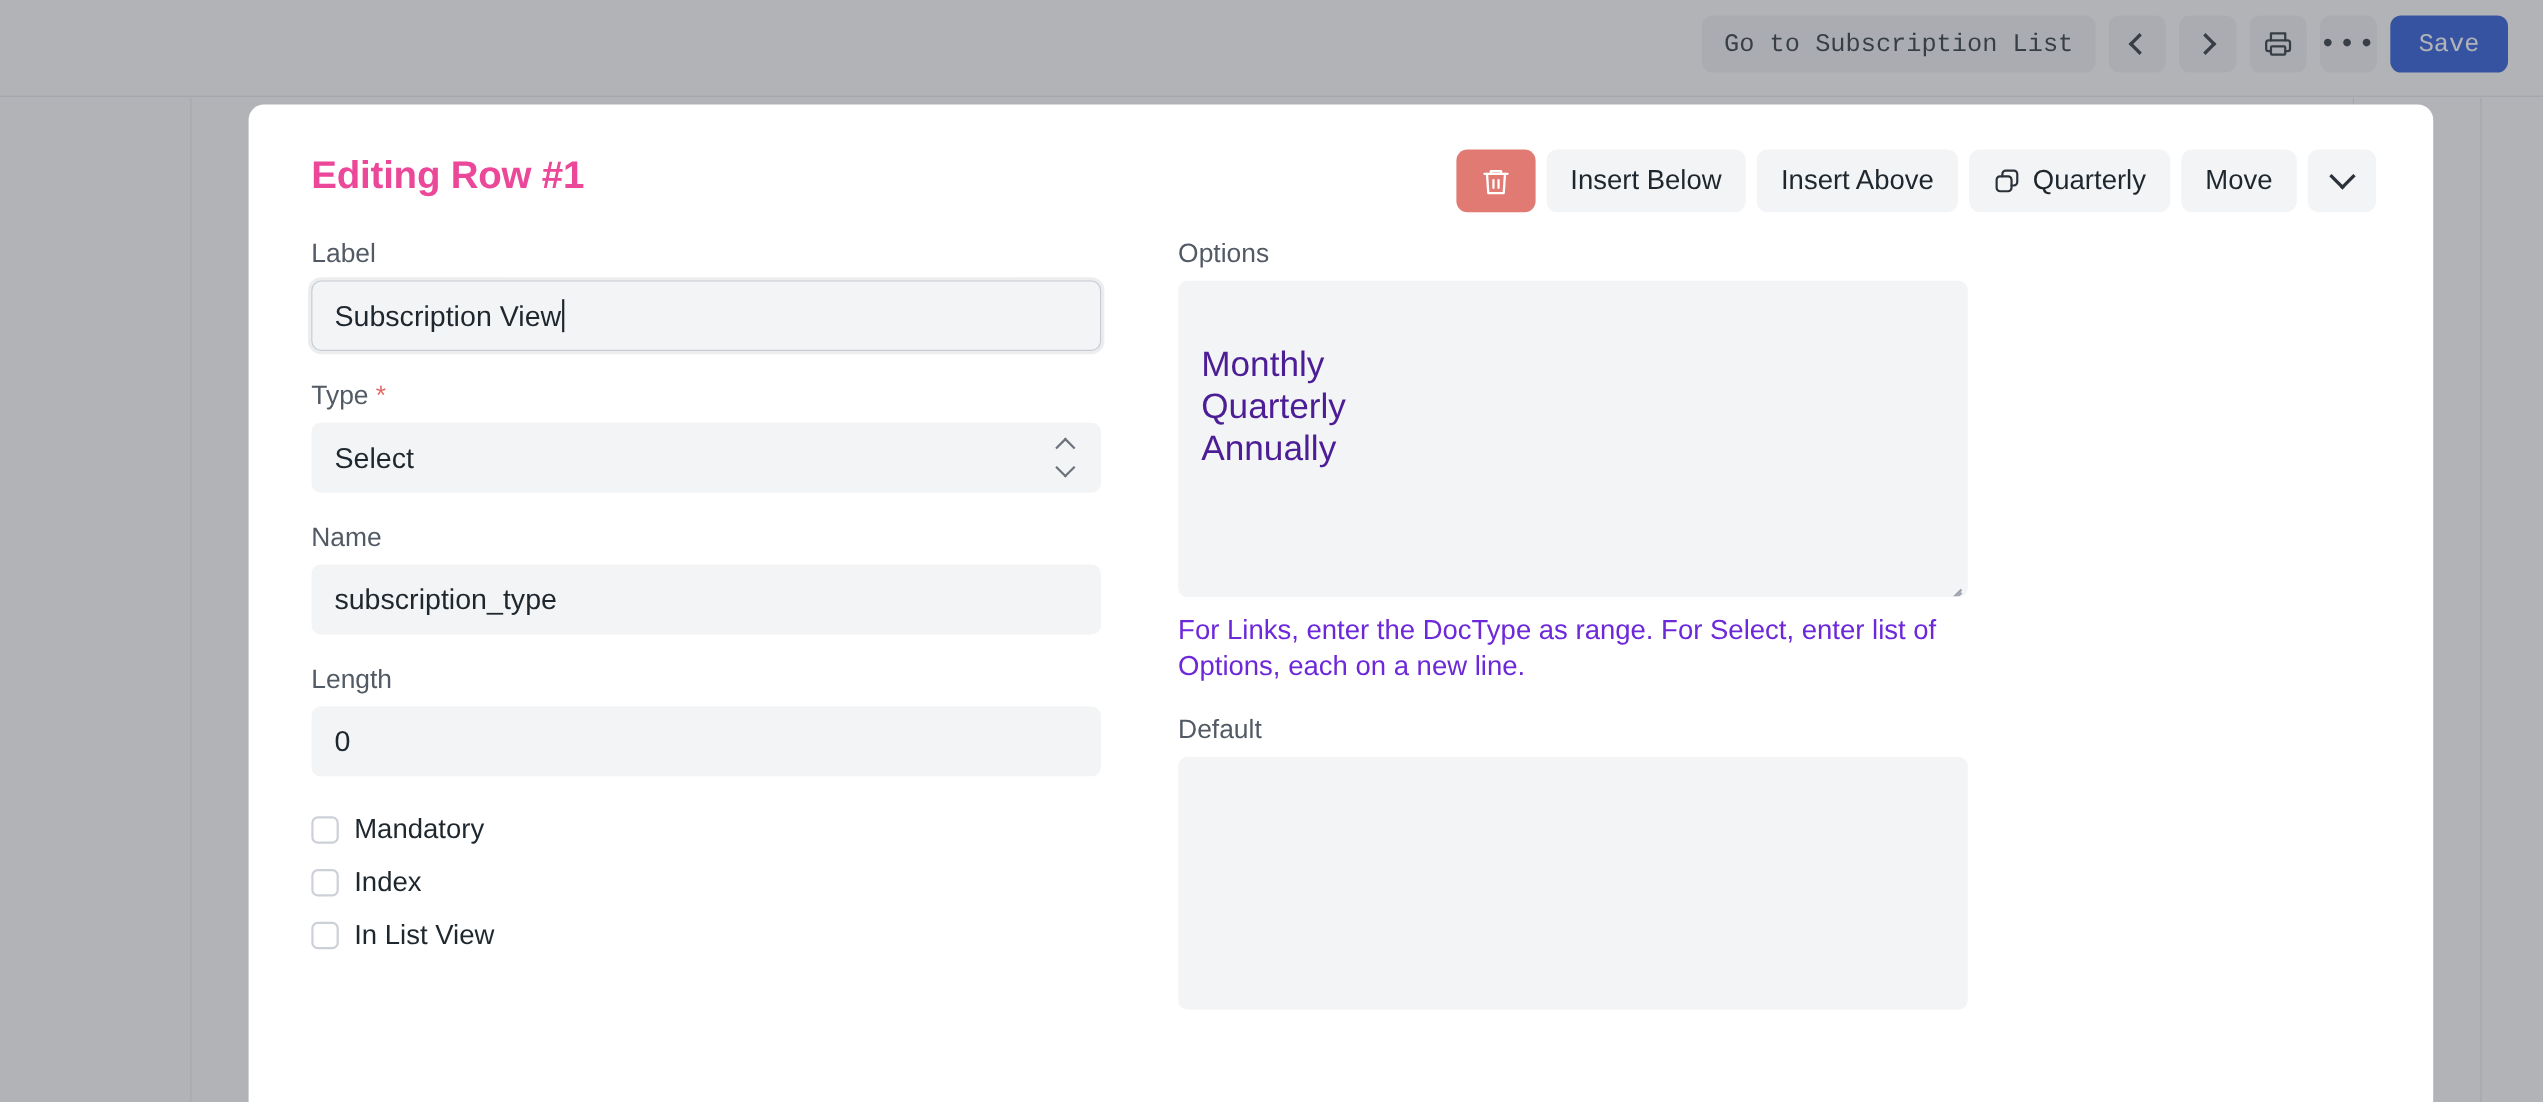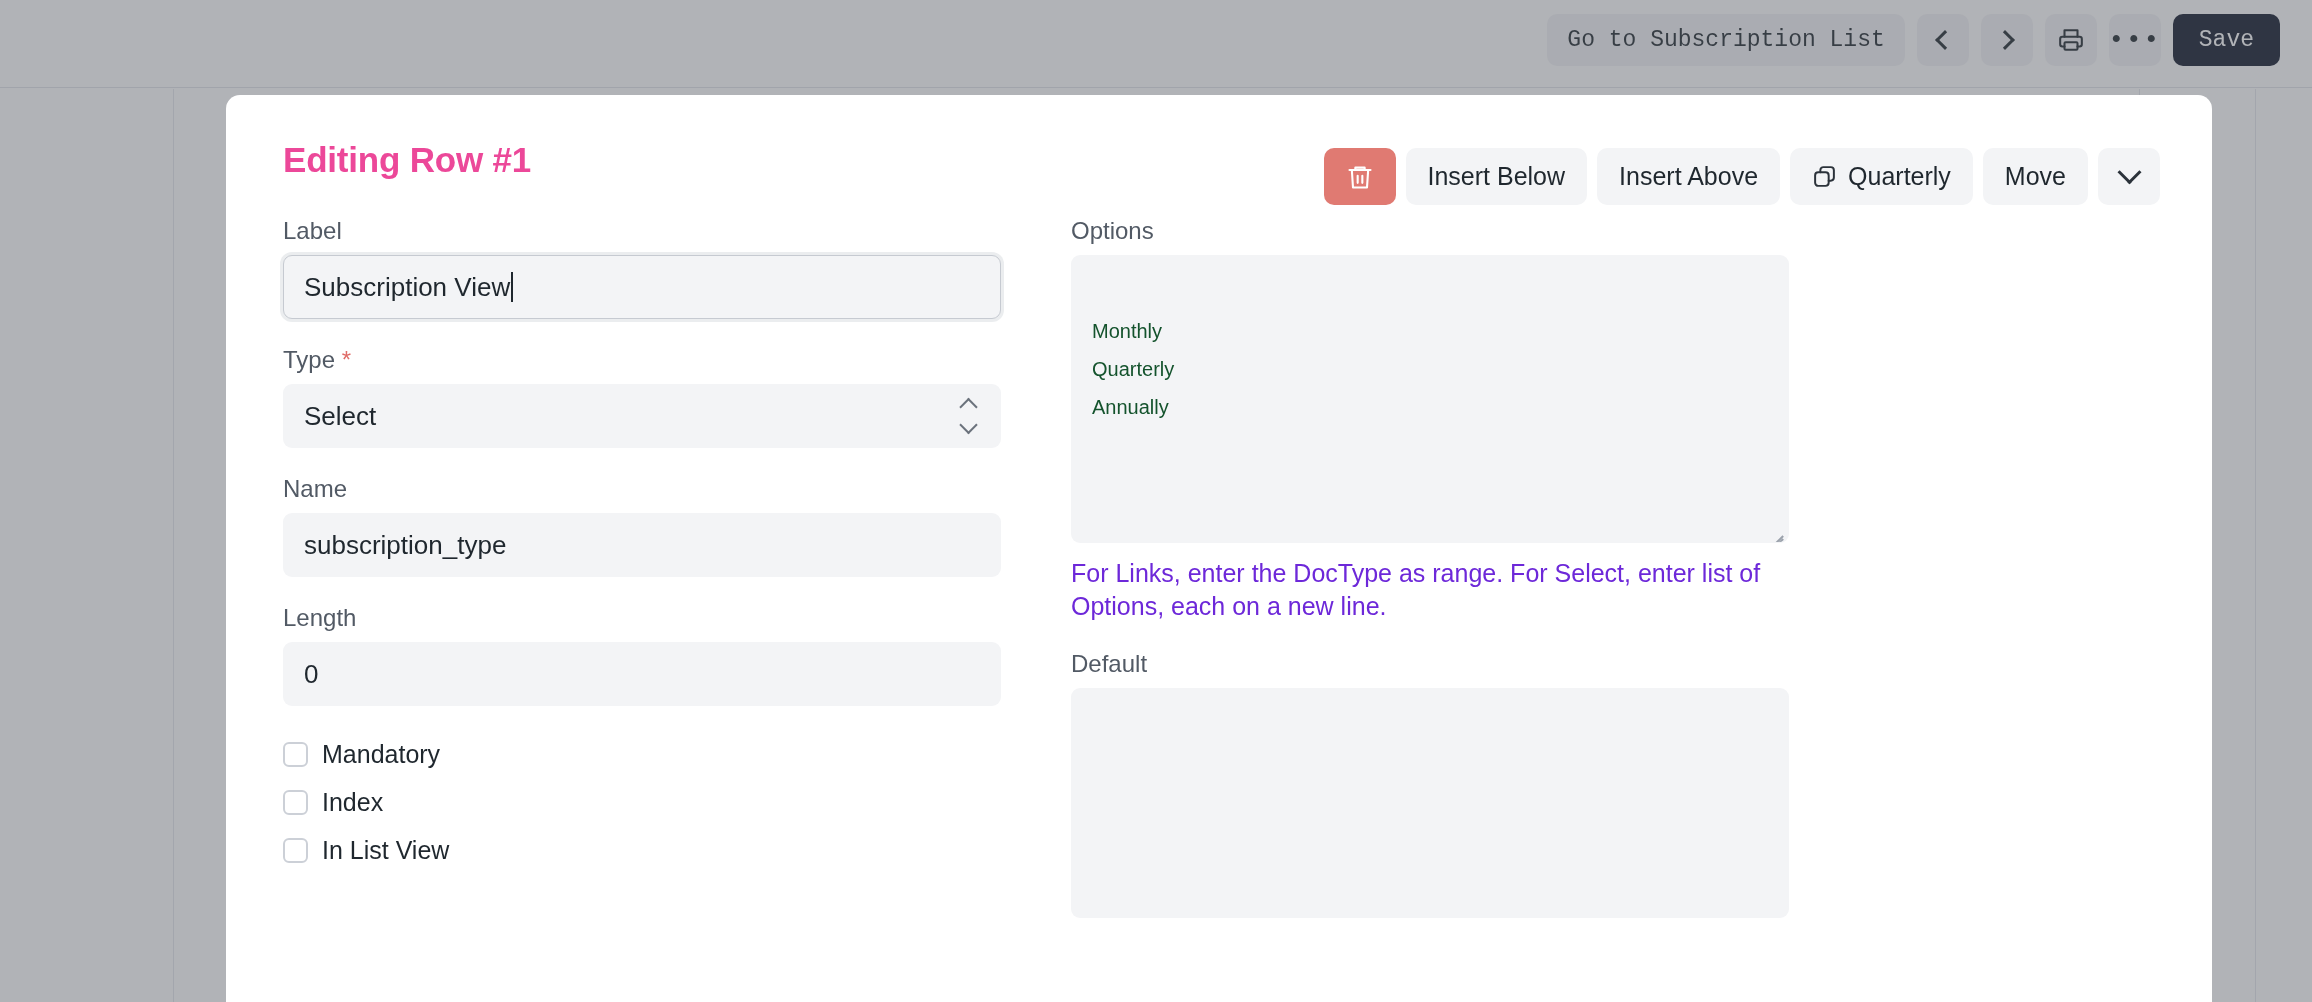--- a/index.html
+++ b/index.html
@@ -67,21 +67,21 @@
     font-family: Liberation Mono, monospace;
     font-size: 23px;
     color: #1f272e;
     padding: 0 20px;
     cursor: pointer;
     white-space: nowrap;
   }
   .tb-btn.icon-only { width: 52px; padding: 0; }
 
   .tb-btn.primary {
-    background: #0f172a;
+    background: #1d4ed8;
     color: #ffffff;
     font-weight: 400;
     padding: 0 26px;
   }
 
   .tb-chevron {
     display: block;
     width: 14px;
     height: 14px;
     border-top: 3px solid #1f272e;
@@ -141,21 +141,21 @@
     top: 45px;
     font-size: 35px;
     font-weight: 700;
     color: #ec4899;
     letter-spacing: -0.2px;
   }
 
   .modal-actions {
     position: absolute;
     right: 52px;
-    top: 53px;
+    top: 41px;
     display: flex;
     align-items: center;
     gap: 10px;
   }
 
   .act-btn {
     height: 57px;
     border: none;
     border-radius: 10px;
     background: #f3f4f6;
@@ -279,22 +279,22 @@
 
   
   .textarea {
     position: relative;
     width: 100%;
     background: #f3f4f6;
     border: 1px solid transparent;
     border-radius: 9px;
     padding: 18px 20px;
     font-family: "Liberation Sans", sans-serif;
-    font-size: 20px;
-    color: #14532d;
+    font-size: 32px;
+    color: #4c1d95;
     line-height: 38px;
     white-space: pre-line;
     overflow: hidden;
   }
   .textarea.options { height: 288px; }
   .textarea.default { height: 230px; }
 
   .resize-grip {
     position: absolute;
     right: 4px;

